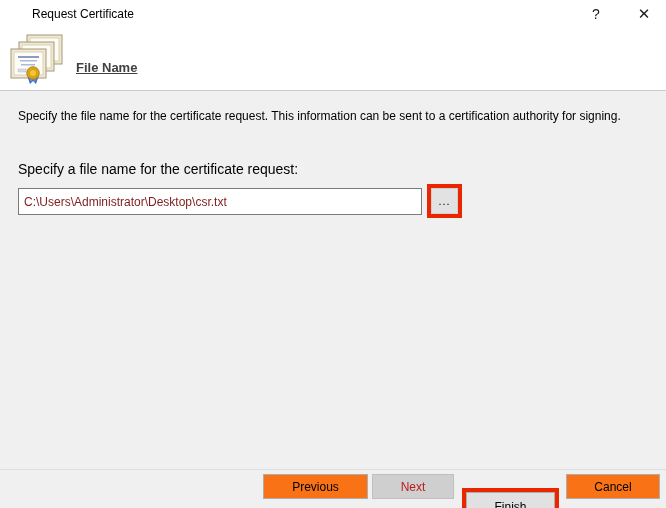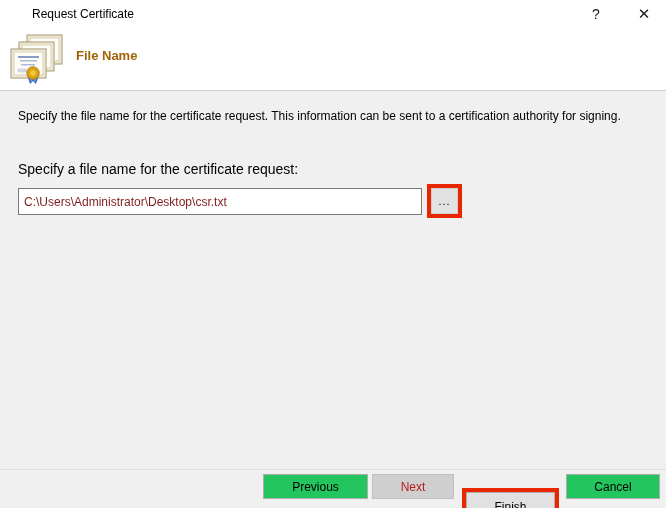--- a/index.html
+++ b/index.html
@@ -26,21 +26,21 @@
   .titlebar-help{ left:583px; }
   .titlebar-close{ left:631px; font-size:15px; }
 
   
   .header{
     position:absolute; top:29px; left:0; width:100%; height:62px;
     background:#fff; border-bottom:1px solid #cccccc;
   }
   .cert-icon{ position:absolute; left:10px; top:5px; width:54px; height:54px; }
   .header-title{
-    position:absolute; left:76px; top:19px; font-size:13px; font-weight:bold; color:#a16207;
+    position:absolute; left:76px; top:31px; font-size:13px; font-weight:bold; color:#404040;text-decoration:underline;
   }
 
   
   .description{
     position:absolute; left:18px; top:106px; width:632px;
     line-height:20px; font-size:12px; color:#000;
   }
   .field-label{
     position:absolute; left:18px; top:161px; font-size:14px; color:#000;
   }
@@ -58,21 +58,21 @@
     font-family:"Liberation Sans", sans-serif; font-size:11px; color:#000;
     display:flex; align-items:center; justify-content:center; letter-spacing:1px;
   }
 
   
   .footer-divider{
     position:absolute; top:469px; left:0; width:100%; height:1px; background:#dfdfdf;
   }
   .btn{
     position:absolute; top:474px; height:25px;
-    background:#22c55e; border:1px solid #adadad;
+    background:#f97316; border:1px solid #adadad;
     font-family:"Liberation Sans", sans-serif; font-size:12px; color:#000;
   }
   .btn-previous{ left:263px; width:105px; }
   .btn-next{ left:372px; width:82px; background:#cfcfcf; border-color:#bfbfbf; color:#b91c1c; }
   .finish-wrap{
     position:absolute; left:462px; top:468px; width:97px; height:37px;
     border:4px solid #ea2600;
     margin-top:20px;
   }
   .btn-finish{

